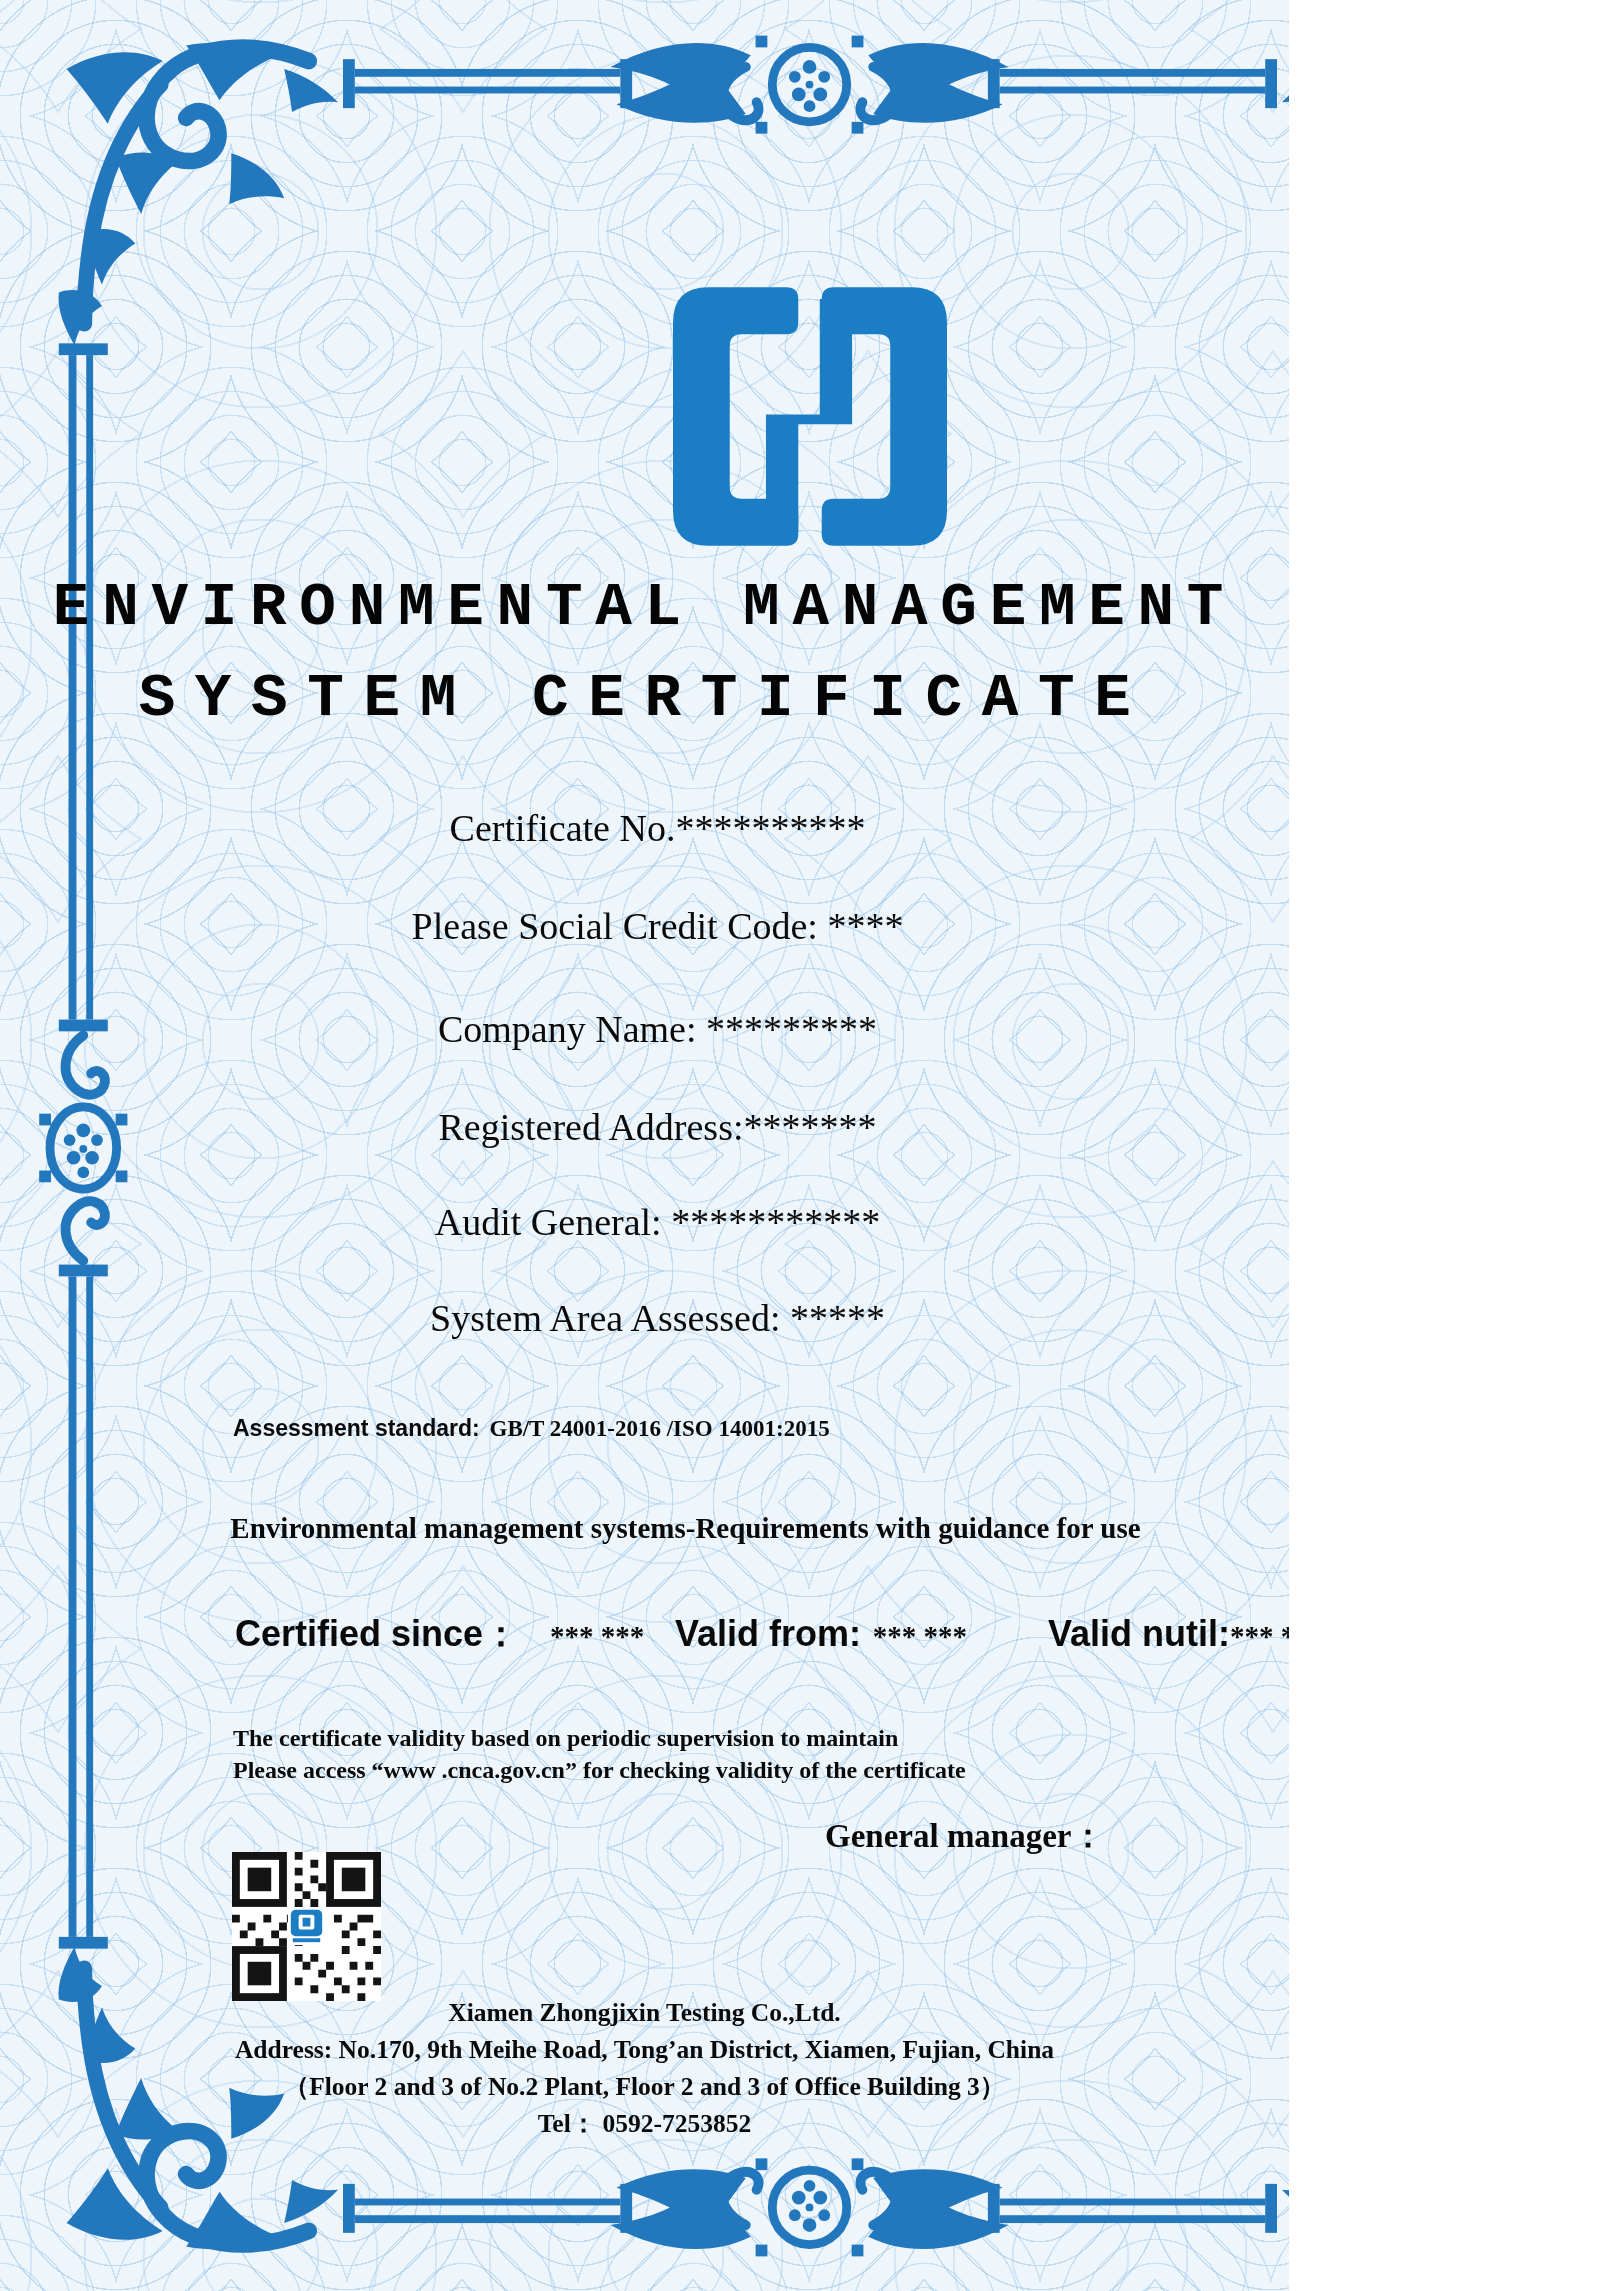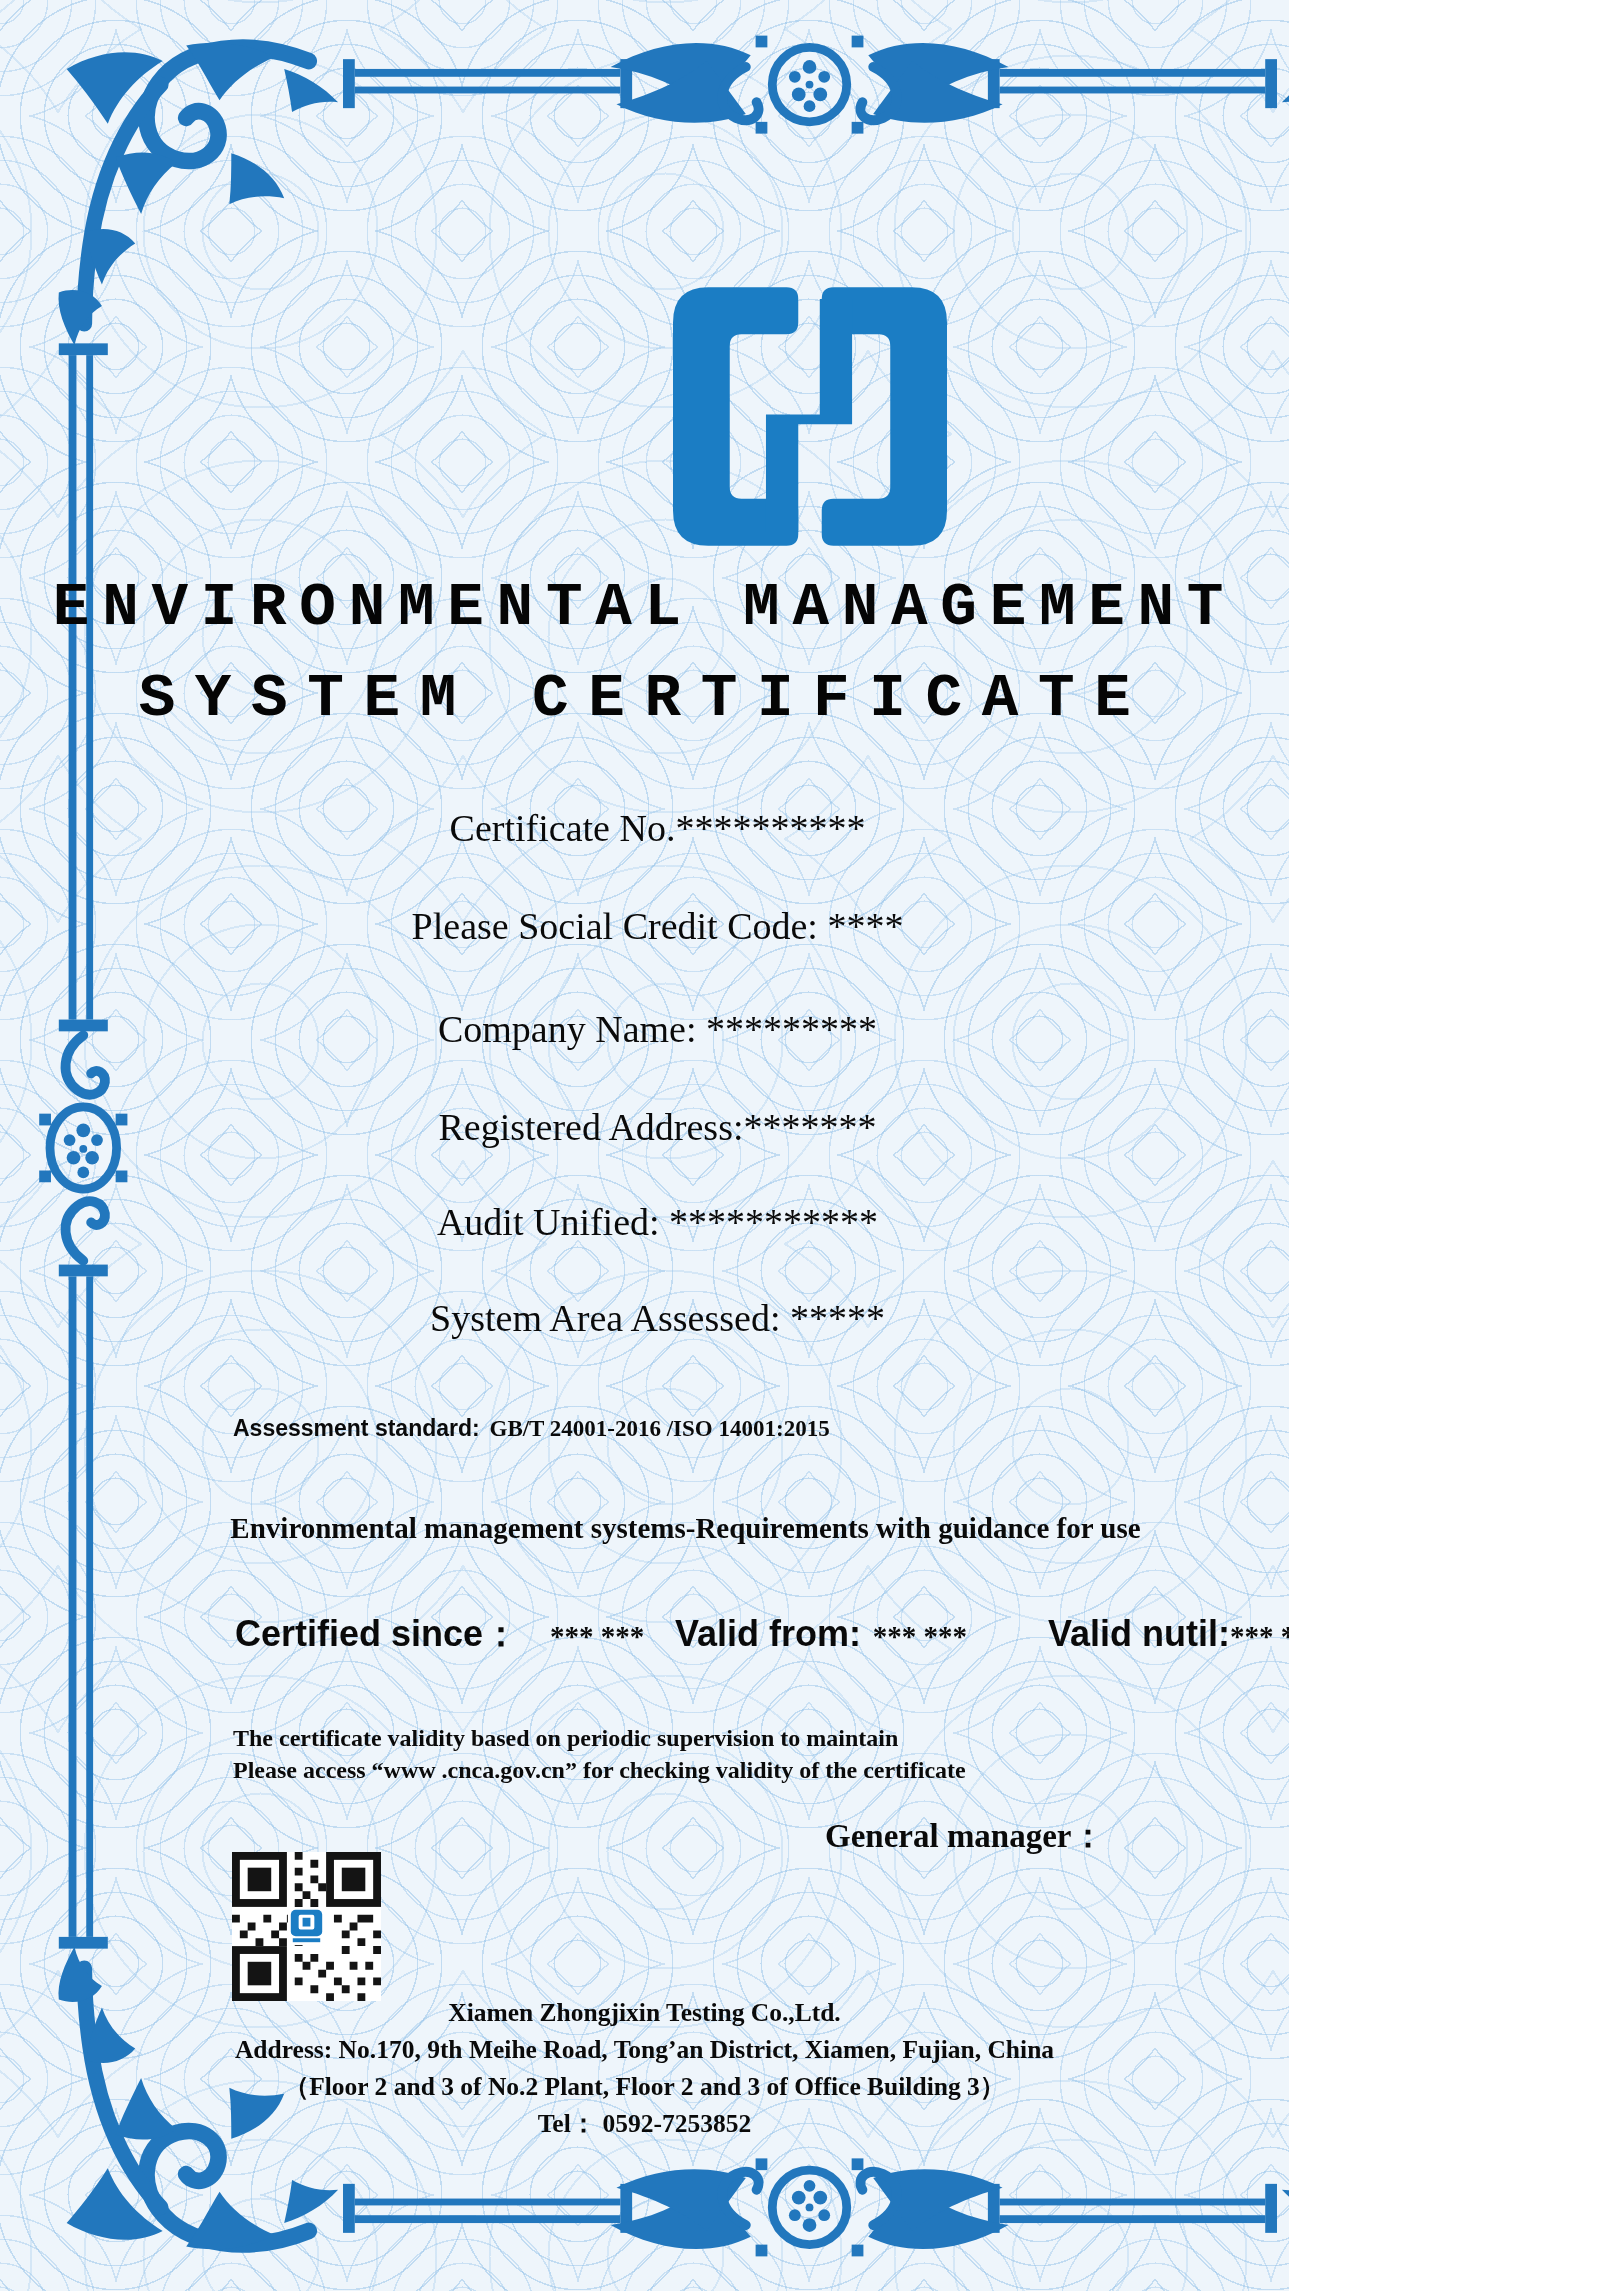--- a/index.html
+++ b/index.html
@@ -174,21 +174,21 @@
     </g>
   </svg>
 
   <div class="title l1">ENVIRONMENTAL MANAGEMENT</div>
   <div class="title l2">SYSTEM CERTIFICATE</div>
 
   <div class="field" style="top:805px">Certificate No.**********</div>
   <div class="field" style="top:903px">Please Social Credit Code: ****</div>
   <div class="field" style="top:1006px">Company Name: *********</div>
   <div class="field" style="top:1104px">Registered Address:*******</div>
-  <div class="field" style="top:1199px">Audit Unified: ***********</div>
+  <div class="field" style="top:1199px">Audit General: ***********</div>
   <div class="field" style="top:1295px">System Area Assessed: *****</div>
 
   <div class="assessment">
     <span class="lbl">Assessment standard:</span><span class="val">GB/T 24001-2016 /ISO 14001:2015</span>
   </div>
 
   <div class="scope">Environmental management systems-Requirements with guidance for use</div>
 
   <div class="date-group dg1">
     <span class="lbl">Certified since：</span><span class="val">*** ***</span>

